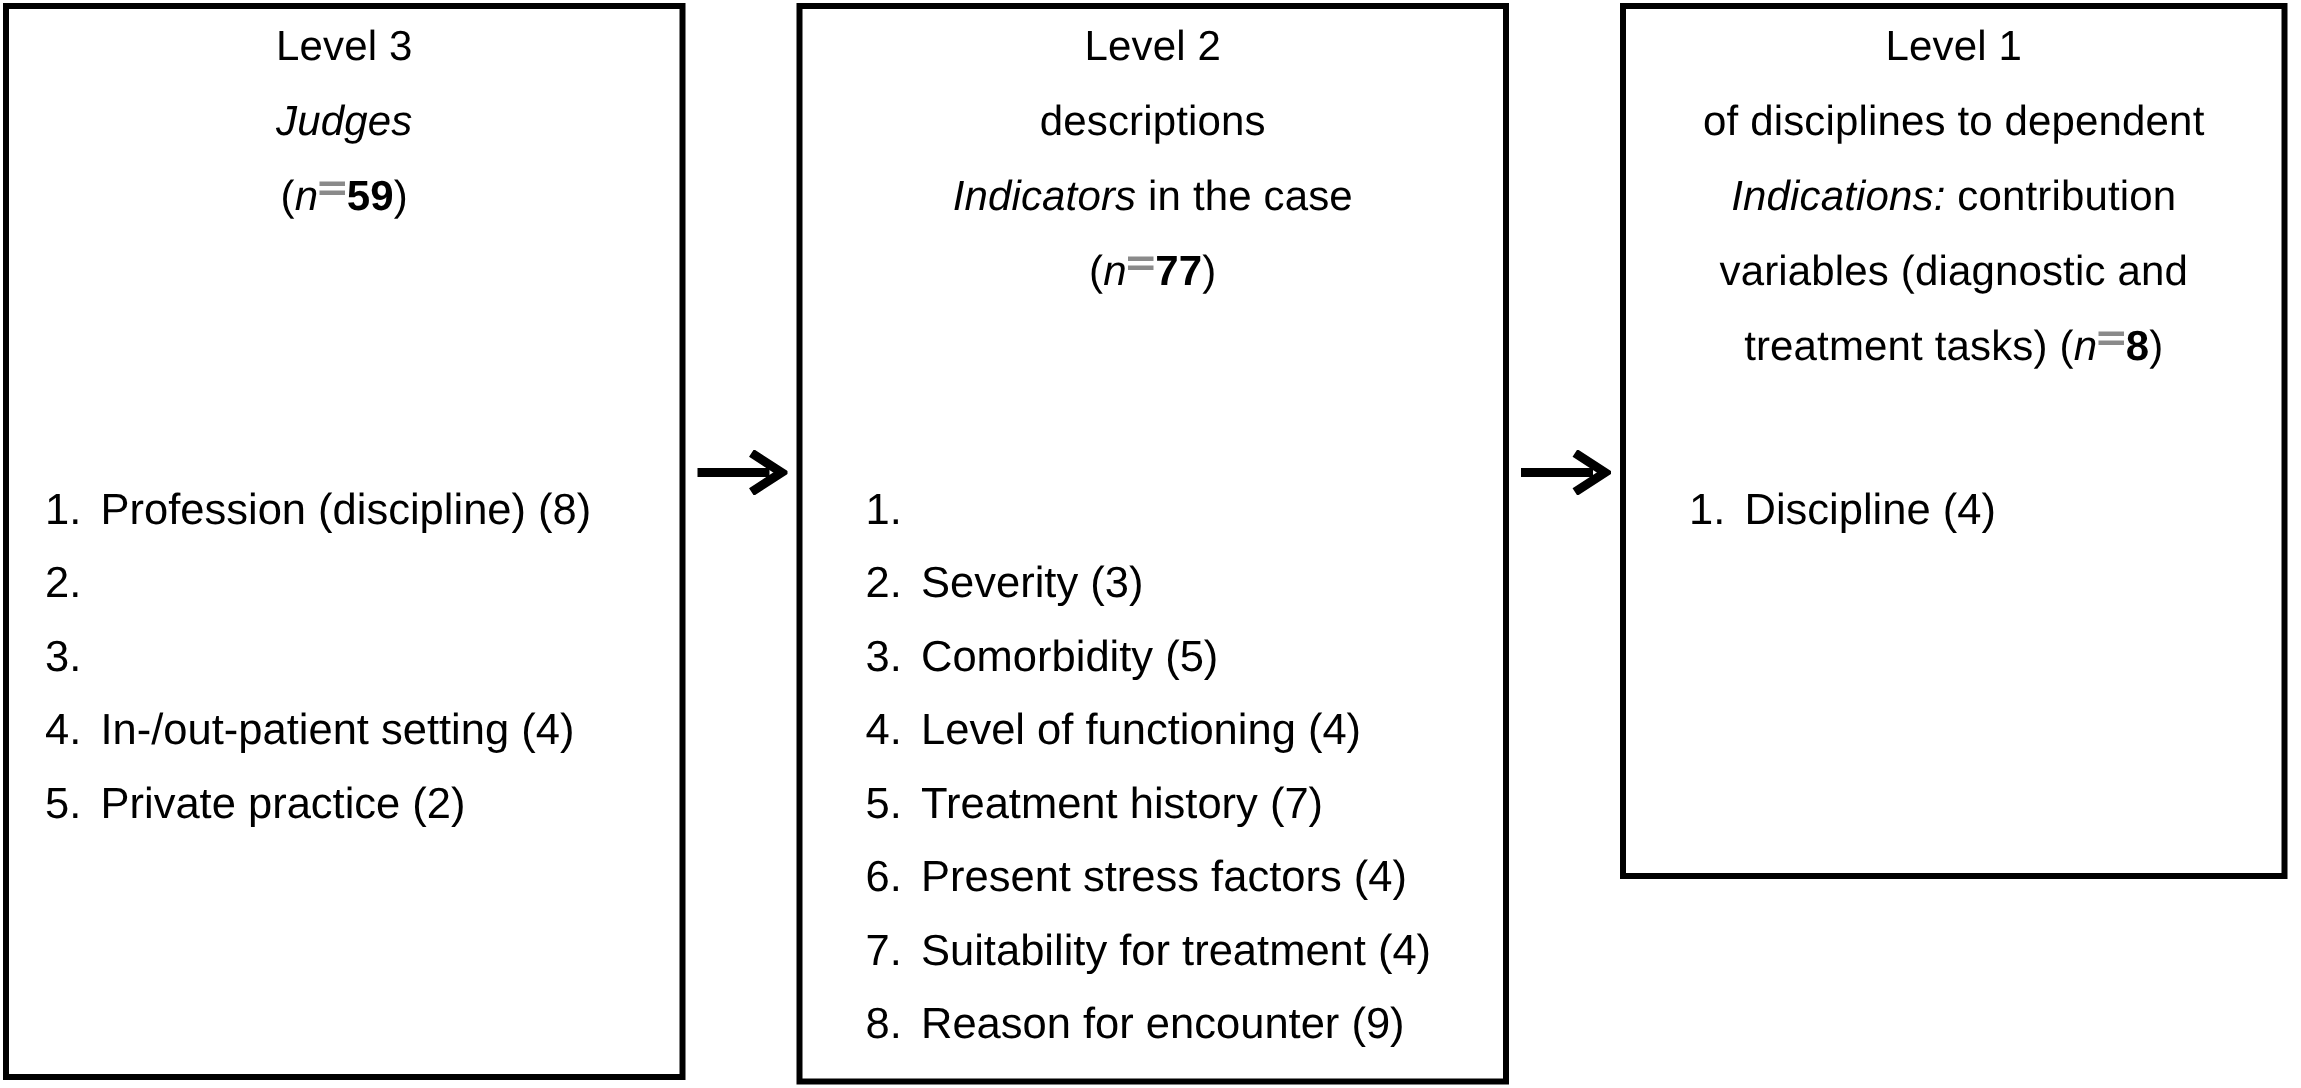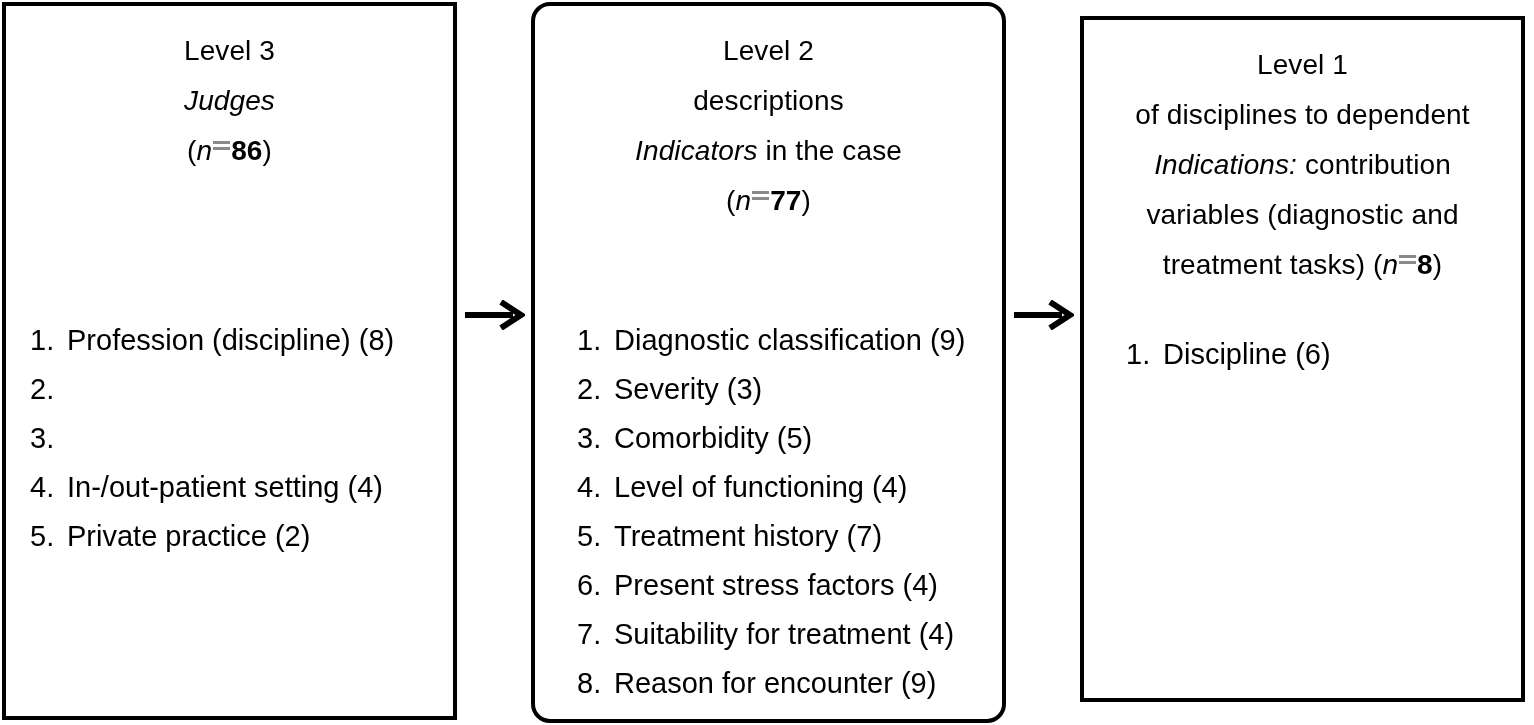--- a/index.html
+++ b/index.html
@@ -20,30 +20,29 @@
     height: 725px;
     background: #ffffff;
   }
   .level-box {
     position: absolute;
     box-sizing: border-box;
     border: 4px solid #000000;
     background: #ffffff;
   }
   #box-level-3 { left: 2px;    top: 2px; width: 455px; height: 718px; }
-  #box-level-2 { left: 531px;  top: 2px; width: 475px; height: 721px; border-radius: 19px; }
-  #box-level-1 { left: 1080px; top: 16px; width: 445px; height: 686px; }
+  #box-level-2 { left: 531px;  top: 2px; width: 475px; height: 721px; }
+  #box-level-1 { left: 1080px; top: 2px; width: 445px; height: 584px; }
 
   .box-header {
     text-align: center;
     font-size: 28px;
     line-height: 50px;
     font-weight: 400;
     letter-spacing: 0.1px;
-    padding-top: 20px;
   }
   .box-header .hdr-line { display: block; white-space: normal; }
   .ital { font-style: italic; }
   .bold { font-weight: 700; }
   .eqsign {
     display: inline-block;
     position: relative;
     width: 19px;
     height: 1em;
     vertical-align: baseline;
@@ -97,21 +96,21 @@
 </style>
 </head>
 <body>
 
 <div class="canvas">
 
   <div class="level-box" id="box-level-3">
     <div class="box-header">
       <span class="hdr-line">Level 3</span>
       <span class="hdr-line"><em class="ital">Judges</em></span>
-      <span class="hdr-line"><span>(</span><em class="ital">n</em><span class="eqsign"></span><b class="bold">86</b><span>)</span></span>
+      <span class="hdr-line"><span>(</span><em class="ital">n</em><span class="eqsign"></span><b class="bold">59</b><span>)</span></span>
     </div>
     <ul class="item-list" id="list-level-3">
       <li class="list-item">
         <span class="item-num">1.</span>
         <span class="item-label">Profession (discipline) (8)</span>
       </li>
       <li class="list-item">
         <span class="item-num">2.</span>
       </li>
       <li class="list-item">
@@ -138,21 +137,20 @@
   <div class="level-box" id="box-level-2">
     <div class="box-header">
       <span class="hdr-line">Level 2</span>
       <span class="hdr-line">descriptions</span>
       <span class="hdr-line"><em class="ital">Indicators</em><span> in the case</span></span>
       <span class="hdr-line"><span>(</span><em class="ital">n</em><span class="eqsign"></span><b class="bold">77</b><span>)</span></span>
     </div>
     <ul class="item-list" id="list-level-2">
       <li class="list-item">
         <span class="item-num">1.</span>
-        <span class="item-label">Diagnostic classification (9)</span>
       </li>
       <li class="list-item">
         <span class="item-num">2.</span>
         <span class="item-label">Severity (3)</span>
       </li>
       <li class="list-item">
         <span class="item-num">3.</span>
         <span class="item-label">Comorbidity (5)</span>
       </li>
       <li class="list-item">
@@ -189,18 +187,18 @@
     <div class="box-header">
       <span class="hdr-line">Level 1</span>
       <span class="hdr-line">of disciplines to dependent</span>
       <span class="hdr-line"><em class="ital">Indications:</em><span> contribution</span></span>
       <span class="hdr-line">variables (diagnostic and</span>
       <span class="hdr-line"><span>treatment tasks) </span><span>(</span><em class="ital">n</em><span class="eqsign"></span><b class="bold">8</b><span>)</span></span>
     </div>
     <ul class="item-list" id="list-level-1">
       <li class="list-item">
         <span class="item-num">1.</span>
-        <span class="item-label">Discipline (6)</span>
+        <span class="item-label">Discipline (4)</span>
       </li>
     </ul>
   </div>
 
 </div>
 
 </body></html>

